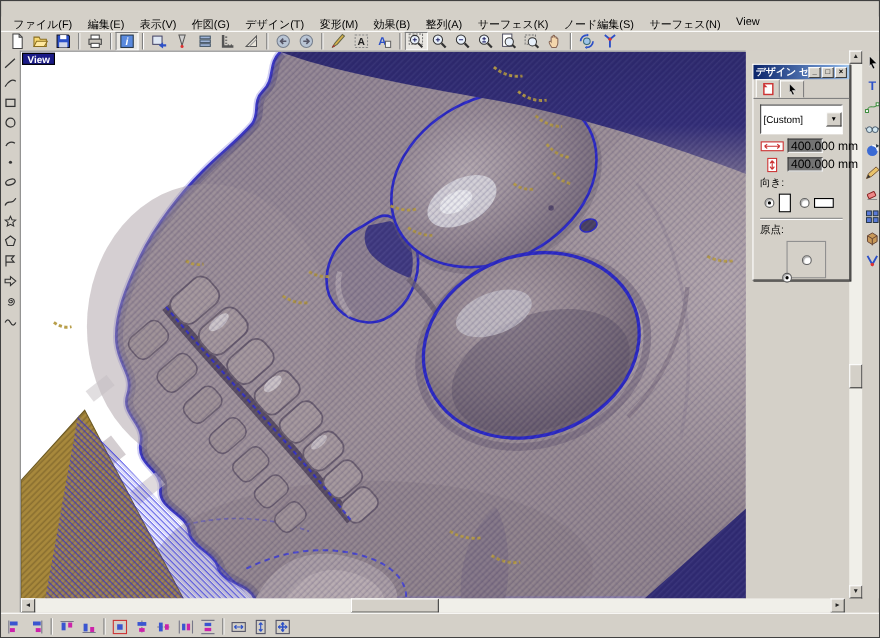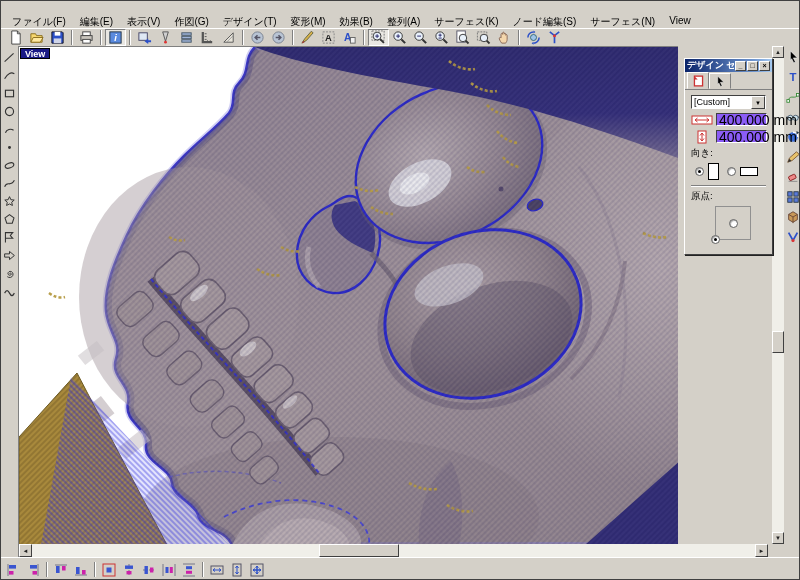--- a/index.html
+++ b/index.html
@@ -64,28 +64,28 @@
     color:#fff;font-size:9px;font-weight:bold;display:flex;align-items:center;padding:0 2px;}
   #dp-title span.t{flex:1;white-space:nowrap;overflow:hidden;}
   .dpbtn{width:11px;height:10px;background:#d4d0c8;border:1px solid;border-color:#fff #404040 #404040 #fff;
     font-size:7px;line-height:8px;text-align:center;font-weight:bold;color:#000;margin-left:1px;}
   #dp-tabs{display:flex;height:18px;border-bottom:1px solid #808080;align-items:flex-end;padding-left:2px;}
   .dptab{width:22px;height:16px;border:1px solid;border-color:#fff #808080 transparent #fff;
     display:flex;align-items:center;justify-content:center;background:#d4d0c8;}
   .dptab.active{height:17px;background:#d4d0c8;}
   #dp-body{padding:5px 6px 0 6px;}
   .dp-row{display:flex;align-items:center;margin-bottom:4px;}
-  #dp-preset{width:76px;height:14px;background:#fff;border:1px solid;border-color:#404040 #fff #fff #404040;
+  #dp-preset{width:76px;height:27px;background:#fff;border:1px solid;border-color:#404040 #fff #fff #404040;
     display:flex;align-items:center;}
   #dp-preset .val{flex:1;padding-left:2px;font-size:9px;}
   #dp-preset .drop{width:14px;height:13px;background:#d4d0c8;border:1px solid;
     border-color:#fff #404040 #404040 #fff;font-size:6px;text-align:center;line-height:12px;}
   .dim-ic{width:22px;height:13px;background:#d4d0c8;display:flex;align-items:center;justify-content:center;margin-right:3px;}
-  .dim-input{width:51px;height:13px;background:#8b5cf6;border:1px solid;border-color:#404040 #fff #fff #404040;
-    font-size:14px;line-height:12px;padding-left:2px;white-space:nowrap;}
+  .dim-input{width:32px;height:13px;background:#737373;border:1px solid;border-color:#404040 #fff #fff #404040;
+    font-size:11px;line-height:12px;padding-left:2px;white-space:nowrap;}
   .dp-label{margin:3px 0 3px 0;font-size:9.5px;}
   .rad{width:9px;height:9px;border-radius:50%;background:#fff;border:1px solid #606060;
     box-shadow:inset 1px 1px 1px #aaa;position:relative;flex:0 0 auto;}
   .rad.on::after{content:'';position:absolute;left:2px;top:2px;width:3px;height:3px;border-radius:50%;background:#000;}
   .orient-portrait{width:11px;height:17px;background:#fff;border:1px solid #000;margin:0 8px 0 4px;}
   .orient-landscape{width:18px;height:9px;background:#fff;border:1px solid #000;margin-left:4px;}
   .dp-sep{height:2px;border-top:1px solid #808080;border-bottom:1px solid #fff;margin:5px 0 3px 0;}
   #origin-box{position:relative;width:36px;height:34px;border:1px solid #909090;margin:2px 0 0 24px;background:#d4d0c8;}
   #origin-center{position:absolute;left:13px;top:12px;}
   #origin-bl{position:absolute;left:-5px;top:28px;}

